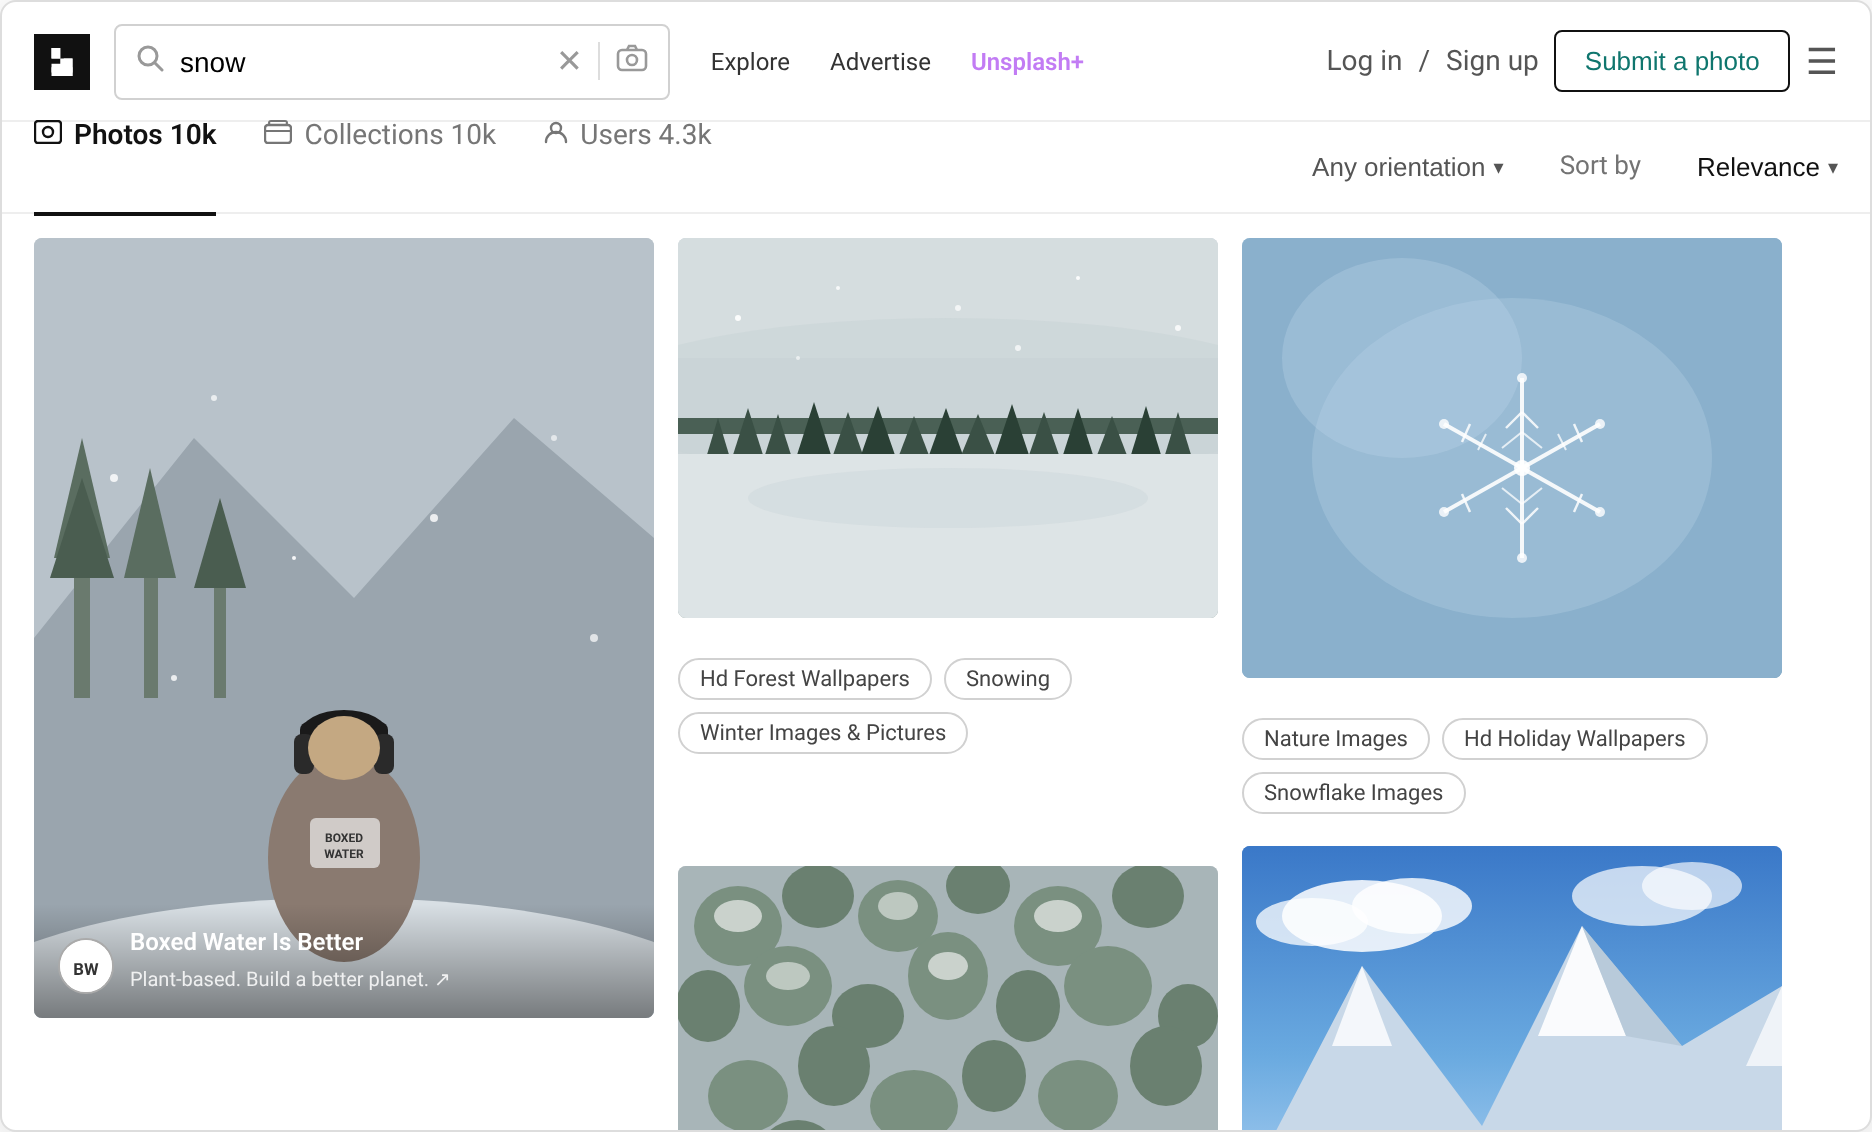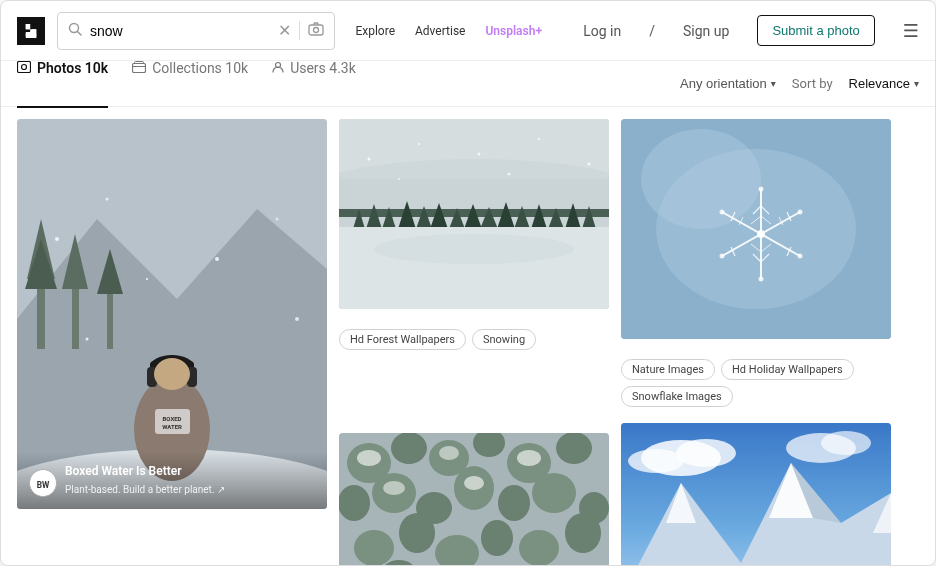--- a/index.html
+++ b/index.html
@@ -48,21 +48,21 @@
       font-size: 14px;
       width: 180px;
       background: transparent;
     }
     .search-icon-svg { color: #999; flex-shrink: 0; }
     .clear-icon { color: #999; cursor: pointer; font-size: 16px; }
     .camera-icon { color: #999; cursor: pointer; font-size: 16px; border-left: 1px solid #ddd; padding-left: 8px; }
     .nav-links { display: flex; align-items: center; gap: 20px; margin-left: 8px; }
     .nav-link { font-size: 12px; color: #333; text-decoration: none; cursor: pointer; }
     .nav-link.unsplash-plus { color: #c27cf4; font-weight: 600; }
-    .header-right { display: flex; align-items: center; gap: 28px; margin-left: auto; }
+    .header-right { display: flex; align-items: center; gap: 8px; margin-left: auto; }
     .login-signup { font-size: 14px; color: #555; cursor: pointer; }
     .submit-btn {
       border: 1px solid #111;
       border-radius: 4px;
       padding: 7px 14px;
       font-size: 13px;
       font-weight: 500;
       cursor: pointer;
       background: #fff;
       color: #0f766e;
@@ -85,21 +85,21 @@
       gap: 6px;
       font-size: 14px;
       color: #767676;
       cursor: pointer;
       padding-bottom: 30px;
       border-bottom: 2px solid transparent;
       margin-bottom: -1px;
     }
     .tab-item.active { color: #111; border-bottom: 2px solid #111; font-weight: 600; }
     .tab-icon { font-size: 13px; }
-    .tabs-right { display: flex; align-items: center; gap: 16px; margin-left: auto; justify-content: space-between; }
+    .tabs-right { display: flex; align-items: center; gap: 28px; margin-left: auto; justify-content: space-between; }
     .orientation-btn {
       display: flex;
       align-items: center;
       gap: 4px;
       font-size: 13px;
       color: #555;
       cursor: pointer;
       background: none;
       border: none;
     }
@@ -394,20 +394,21 @@
             <circle cx="200" cy="20" r="1" fill="white" opacity="0.9"></circle>
             <circle cx="250" cy="45" r="1.5" fill="white" opacity="0.8"></circle>
             <circle cx="60" cy="60" r="1" fill="white" opacity="0.6"></circle>
             <circle cx="170" cy="55" r="1.5" fill="white" opacity="0.7"></circle>
           </svg>
         </div>
 
         <div class="tags">
           <span class="tag">Hd Forest Wallpapers</span>
           <span class="tag">Snowing</span>
+          <span class="tag">Winter Images &amp; Pictures</span>
         </div>
 
         <div class="photo-card short bg-snowy-trees" style="height:165px; margin-top: auto;">
           <svg class="photo-scene" viewBox="0 0 270 165" xmlns="http://www.w3.org/2000/svg">
 
             <rect width="270" height="165" fill="#a8b5b8"></rect>
 
             <ellipse cx="30" cy="30" rx="22" ry="20" fill="#7a9080"></ellipse>
             <ellipse cx="70" cy="15" rx="18" ry="16" fill="#6a8070"></ellipse>
             <ellipse cx="110" cy="25" rx="20" ry="18" fill="#7a9080"></ellipse>

